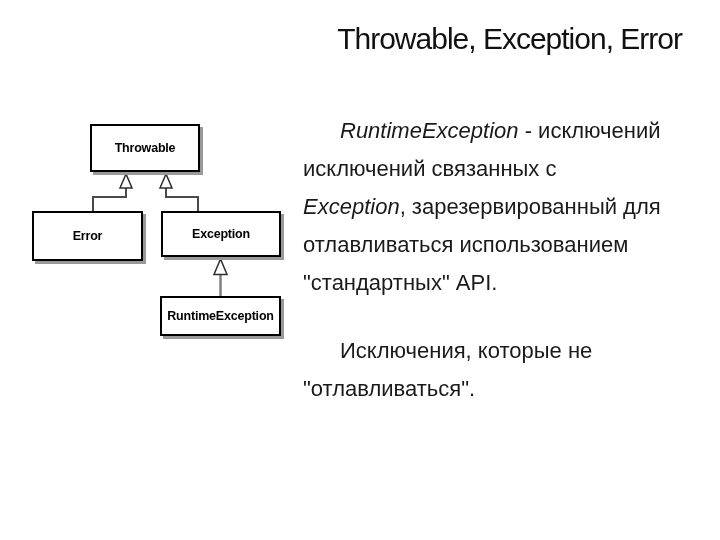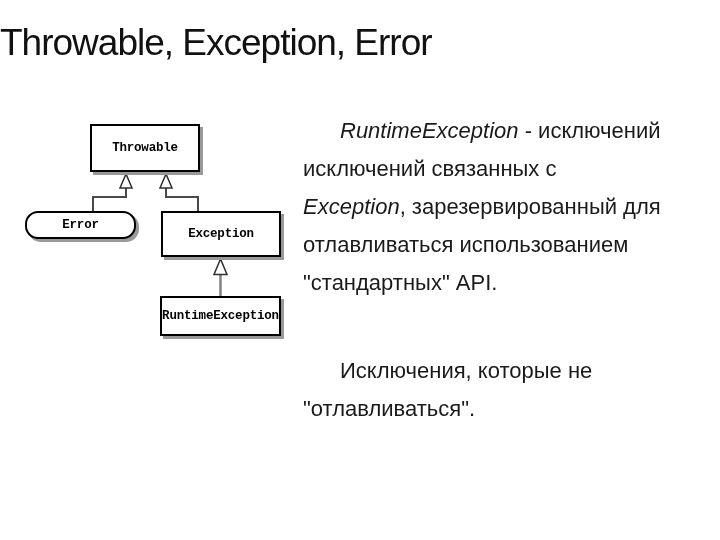--- a/index.html
+++ b/index.html
@@ -14,22 +14,22 @@
     background: #ffffff;
     overflow: hidden;
     font-family: "Liberation Sans", sans-serif;
     color: #000000;
   }
   .title {
     position: absolute;
     top: 22px;
     left: 0;
     width: 682px; 
-    text-align: left;
-    font-size: 37px;
+    text-align: right;
+    font-size: 30px;
     font-weight: 400;
     letter-spacing: -1px;
     color: #111111;
     white-space: nowrap;
   }
   .connector-layer {
     position: absolute;
     top: 0;
     left: 0;
     width: 720px;
@@ -42,44 +42,43 @@
     background: #ffffff;
     border: 2px solid #000000;
     box-shadow: 3px 3px 0 #999999;
     display: flex;
     align-items: center;
     justify-content: center;
     font-weight: 700;
     font-size: 12.5px;
     letter-spacing: -0.2px;
     color: #000000;
-    font-family: Liberation Mono, monospace;
   }
   .box-throwable { left: 90px;  top: 124px; width: 110px; height: 48px; }
-  .box-error     { left: 25px;  top: 211px; width: 111px; height: 28px; border-radius: 13px; }
+  .box-error     { left: 32px;  top: 211px; width: 111px; height: 50px; }
   .box-exception { left: 161px; top: 211px; width: 120px; height: 46px; }
   .box-runtime   { left: 160px; top: 296px; width: 121px; height: 40px; }
 
   .text-col {
     position: absolute;
     left: 303px;
     top: 112px;
     width: 400px;
     font-size: 22px;
     line-height: 38px;
     color: #1a1a1a;
   }
   .para .line {
     white-space: nowrap;
   }
   .para .line:first-child {
     text-indent: 37px;
   }
   .para + .para {
-    margin-top: 50px;
+    margin-top: 30px;
   }
   .run-italic {
     font-style: italic;
   }
 </style>
 </head>
 <body>
 
 <div class="slide">
 

